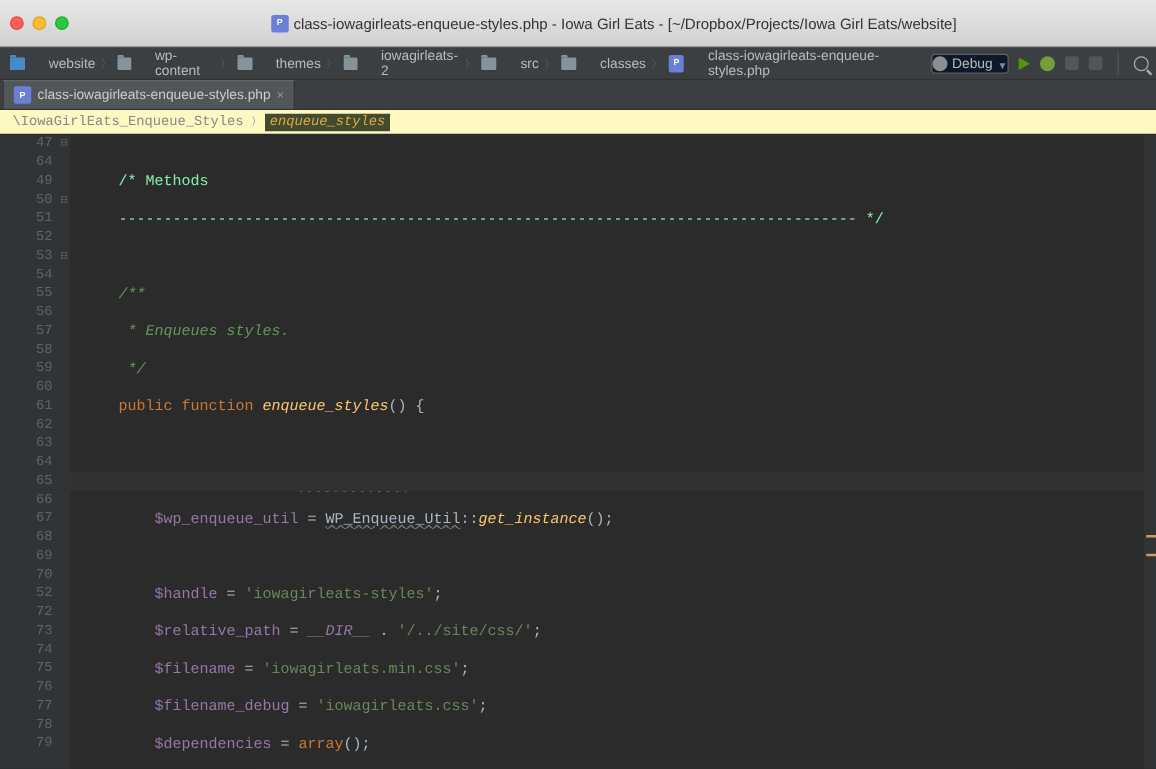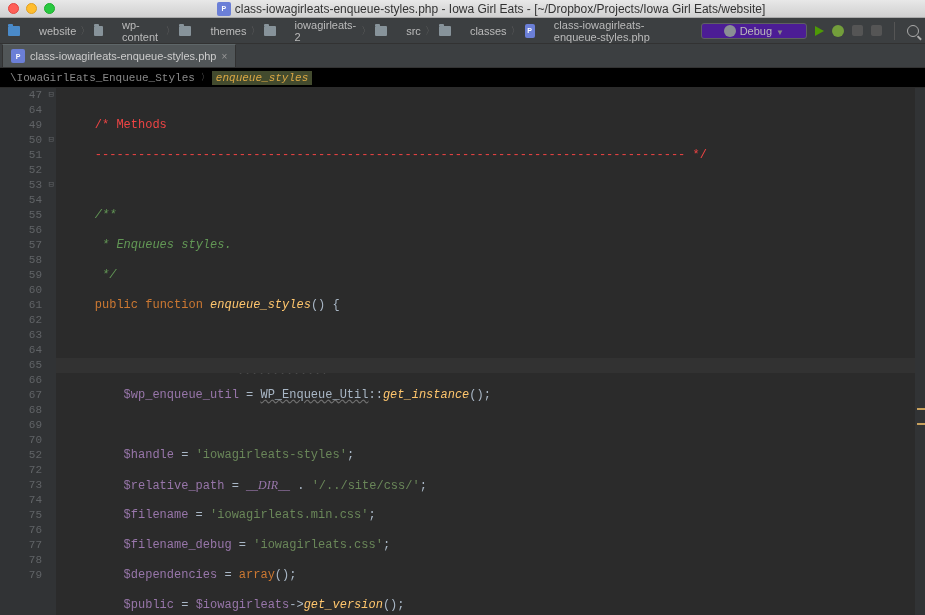--- a/index.html
+++ b/index.html
@@ -7,21 +7,21 @@
   width: 925px;
   height: 615px;
   background: #2b2b2b;
   font-family: Menlo, Monaco, "Courier New", monospace;
   font-size: 12px;
   color: #a9b7c6;
   overflow: hidden;
   position: relative;
 }
 .titlebar {
-  height: 18px;
+  height: 38px;
   background: linear-gradient(#e8e8e8, #d0d0d0);
   display: flex;
   align-items: center;
   padding: 0 8px;
   font-family: -apple-system, "Helvetica Neue", sans-serif;
   font-size: 12px;
   color: #333;
   border-bottom: 1px solid #aaa;
 }
 .traffic { display: flex; gap: 7px; margin-right: 10px; }
@@ -43,21 +43,21 @@
   font-size: 11px;
   color: #bbb;
 }
 .crumbs { display: flex; align-items: center; flex: 1; overflow: hidden; }
 .crumb { display: flex; align-items: center; gap: 19px; padding: 0 2px; }
 .crumb-sep { color: #666; margin: 0 2px; font-size: 10px; }
 .folder-icon { width: 12px; height: 10px; background: #87939a; border-radius: 1px; position: relative; display: inline-block; }
 .folder-icon::before { content: ''; position: absolute; top: -2px; left: 0; width: 5px; height: 2px; background: #87939a; border-radius: 1px 1px 0 0; }
 .folder-icon.blue { background: #4a8ac9; }
 .folder-icon.blue::before { background: #4a8ac9; }
-.run-config { display: flex; align-items: flex-end; gap: 4px; background: #4c1d95; border: 1px solid #5e6060; border-radius: 3px; padding: 1px 22px; margin: 0 8px; }
+.run-config { display: flex; align-items: flex-end; gap: 4px; background: #0f172a; border: 1px solid #5e6060; border-radius: 3px; padding: 1px 0; margin: 0 8px; }
 .run-config .bug { width: 12px; height: 12px; background: #8a8f94; border-radius: 50%; position: relative; }
 .run-config .dd { color: #888; font-size: 8px; }
 .run-controls { display: flex; gap: 8px; align-items: center; }
 .play-icon { width: 0; height: 0; border-left: 9px solid #4e9a06; border-top: 5px solid transparent; border-bottom: 5px solid transparent; }
 .bug-icon { width: 12px; height: 12px; background: #739e3b; border-radius: 50%; }
 .disabled-icon { width: 11px; height: 11px; background: #555; border-radius: 2px; }
 .sep { width: 1px; height: 18px; background: #555; margin: 0 4px; }
 .search-icon { width: 12px; height: 12px; border: 1.5px solid #aaa; border-radius: 50%; position: relative; }
 .search-icon::after { content: ''; position: absolute; width: 5px; height: 1.5px; background: #aaa; bottom: -3px; right: -4px; transform: rotate(45deg); }
 
@@ -79,46 +79,46 @@
   font-size: 11px;
   color: #ccc;
   border-top: 1px solid #5e6668;
   border-left: 1px solid #323232;
   border-right: 1px solid #323232;
 }
 .tab .close-x { color: #999; font-size: 10px; }
 
 .navbar {
   height: 20px;
-  background: #000000;
+  background: #fef9c3;
   display: flex;
   align-items: center;
   padding-left: 6px;
   font-size: 11px;
   border-bottom: 1px solid #2b2b2b;
 }
 .nav-item { color: #888; padding: 1px 4px; }
 .nav-item.hl { background: #434b2e; color: #dda944; font-style: italic; }
 .nav-sep { color: #666; margin: 0 2px; font-size: 9px; }
 
 .editor { display: flex; height: 601px; background: #2b2b2b; }
 .gutter { width: 56px; background: #313335; text-align: right; color: #606366; font-size: 11px; line-height: 15px; padding: 0 14px 0 0; position: relative; user-select: none; }
 .gutter .fold { position: absolute; right: 2px; color: #606366; font-size: 9px; }
 .gutter .ln { height: 15px; }
 .code { flex: 1; font-size: 12px; line-height: 15px; padding-left: 10px; white-space: pre; position: relative; }
 .cline { height: 15px; }
 .hl-line { background: #323232; position: absolute; left: 0; right: 0; height: 15px; }
 
-.c-comment { color: #ef4444; }
+.c-comment { color: #86efac; }
 .c-doc { color: #629755; font-style: italic; }
 .c-kw { color: #cc7832; }
 .c-fn { color: #ffc66d; font-style: italic; }
 .c-var { color: #9876aa; }
 .c-str { color: #6a8759; }
-.c-const { color: #9876aa; font-style: italic; font-family: Liberation Serif, serif; }
+.c-const { color: #9876aa; font-style: italic; }
 .c-class { color: #a9b7c6; text-decoration: underline wavy #707070; }
 .c-plain { color: #a9b7c6; }
 
 .overview { width: 10px; background: #313335; position: relative; }
 .ov-mark { position: absolute; right: 0; width: 8px; height: 2px; background: #c8a05d; }
 
 .statusbar {
   height: 20px;
   background: #3c3f41;
   border-top: 1px solid #555;

